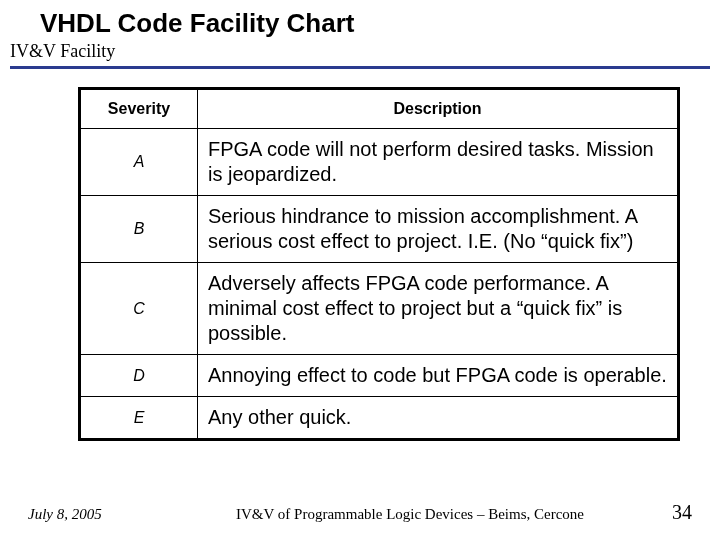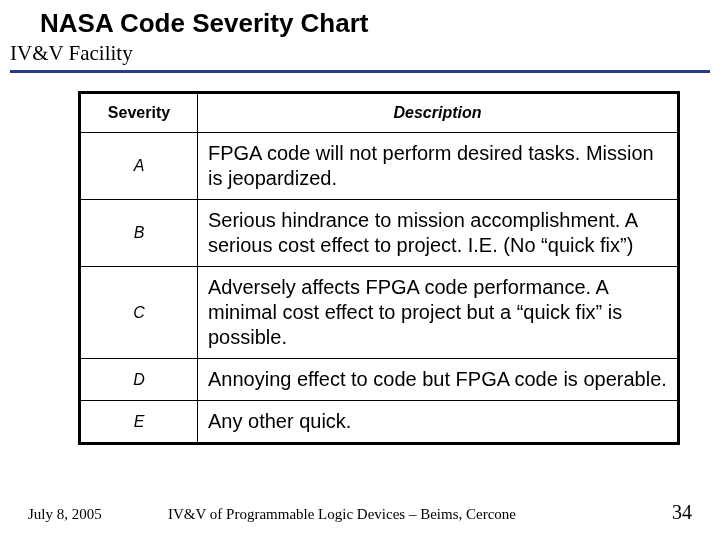--- a/index.html
+++ b/index.html
@@ -28,21 +28,21 @@
   .title {
     font-size: 26px;
     font-weight: bold;
     color: #000;
     flex: 1;
     text-align: left;
     padding-left: 30px;
   }
   .facility {
     font-family: "Times New Roman", Times, serif;
-    font-size: 21px;
+    font-size: 18px;
     color: #000;
     padding: 2px 0 4px 10px;
   }
   .divider {
     margin: 0 10px 0 10px;
     border: none;
     border-top: 3px solid #2a3b8f;
   }
   .content {
     padding: 18px 40px 8px 78px;
@@ -59,21 +59,20 @@
     vertical-align: top;
     font-size: 16px;
   }
   th {
     font-weight: bold;
     text-align: center;
     font-style: normal;
     padding: 10px 8px;
   }
   th.desc-head {
-    font-style: italic;
   }
   td.sev {
     text-align: center;
     font-style: italic;
     font-weight: normal;
     width: 100px;
     vertical-align: middle;
     padding: 10px 8px;
   }
   td.desc {
@@ -85,29 +84,29 @@
     position: absolute;
     bottom: 16px;
     left: 0;
     right: 0;
     display: flex;
     align-items: baseline;
     padding: 0 28px 0 28px;
     font-family: "Times New Roman", Times, serif;
     font-size: 15px;
   }
-  .footer-date { width: 140px; }
-  .footer-title { flex: 1; }
+  .footer-date { width: 140px; font-style: italic; }
+  .footer-title { flex: 1; text-align: center; }
   .footer-page { width: 40px; text-align: right; font-size: 20px; }
 </style>
 </head>
 <body>
 
 <div class="header">
-  <div class="title">NASA Code Severity Chart</div>
+  <div class="title">VHDL Code Facility Chart</div>
 </div>
 
 <div class="facility">IV&amp;V Facility</div>
 <hr class="divider">
 
 <div class="content">
   <table>
     <thead>
       <tr>
         <th>Severity</th>

